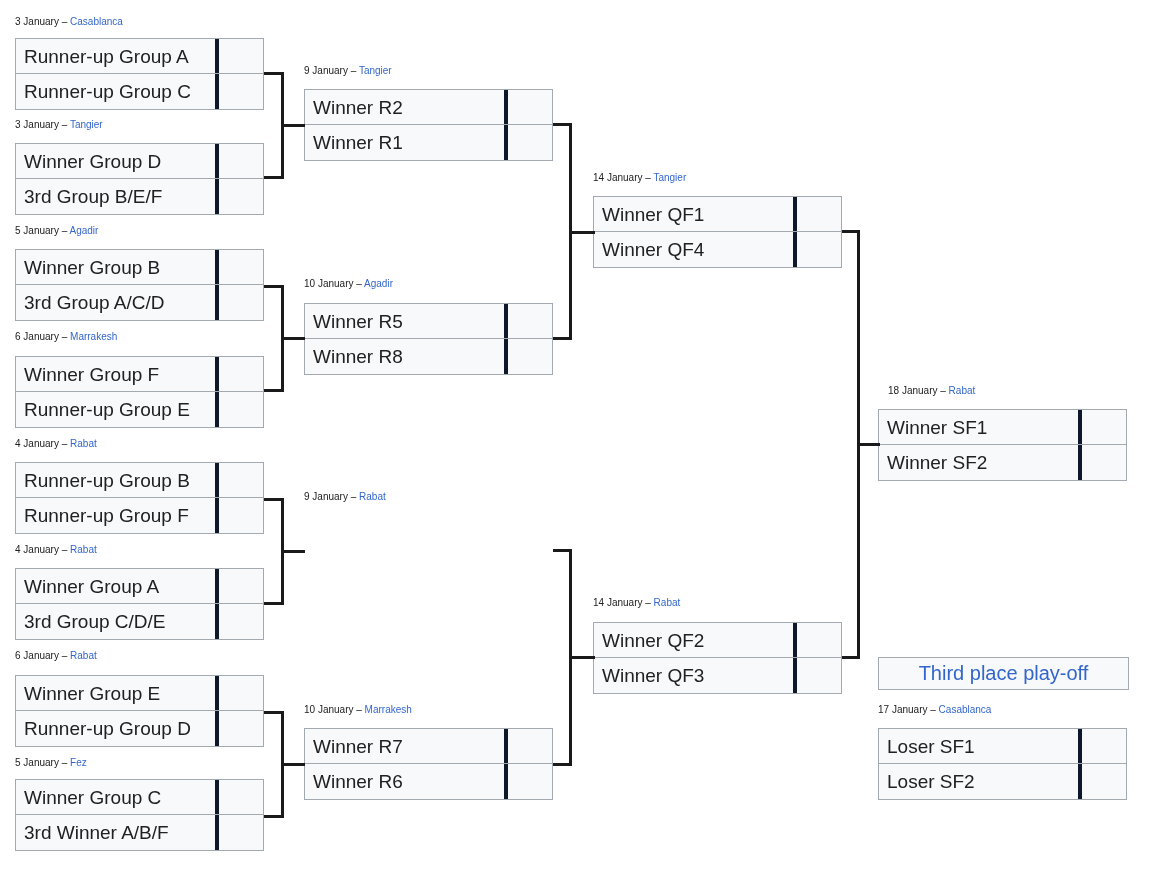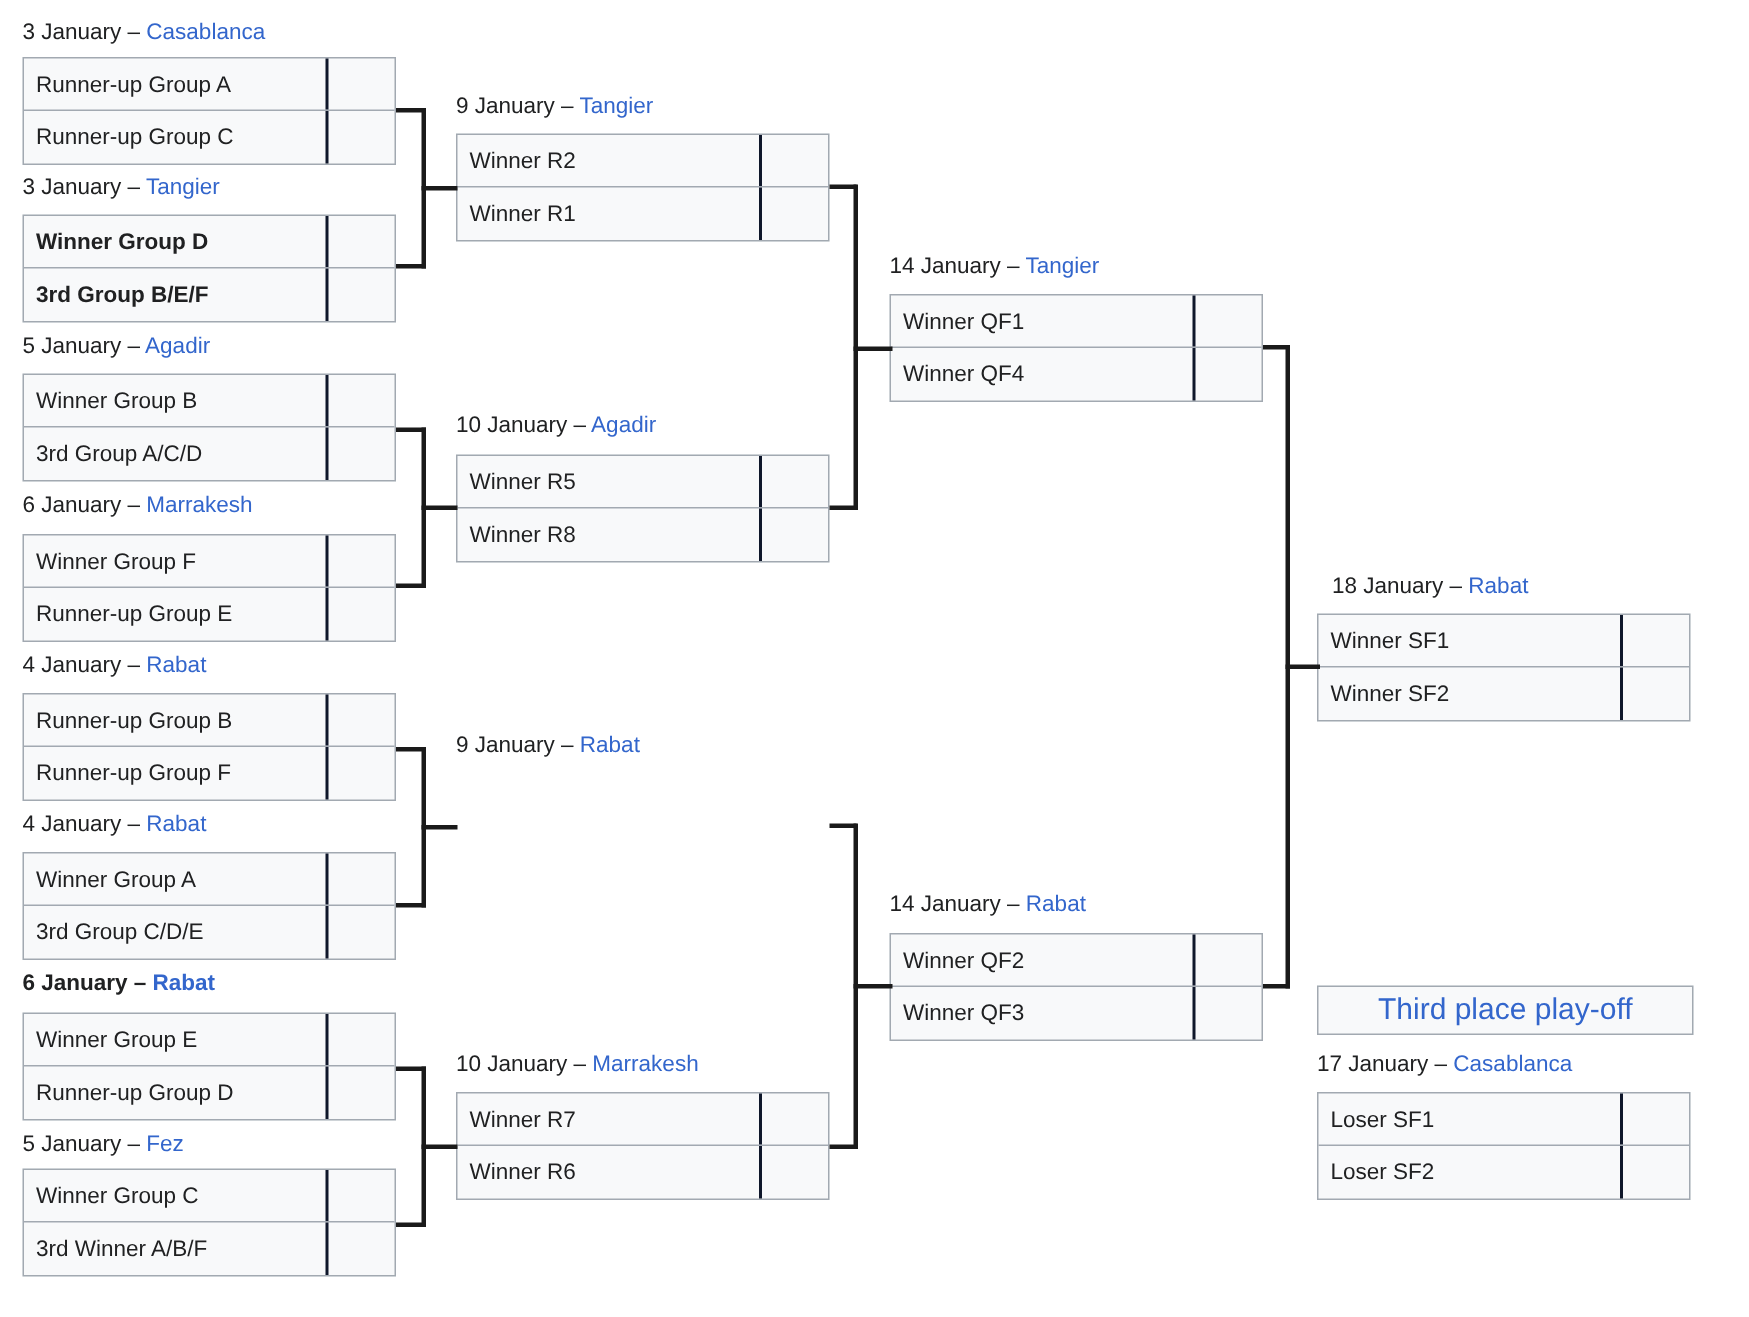--- a/index.html
+++ b/index.html
@@ -9,21 +9,21 @@
     background:#ffffff;
     font-family:"Liberation Sans", sans-serif;
     color:#202122;
     overflow:hidden;
   }
   #bracket{position:relative;width:1166px;height:878px;}
 
   
   .caption{
     position:absolute;
-    font-size:15px;
+    font-size:10px;
     line-height:18px;
     color:#202122;
     white-space:nowrap;
   }
   .caption .dash{color:#202122;}
   .venue{color:#3366cc;}
 
   
   .match{
     position:absolute;
@@ -34,25 +34,25 @@
   }
   .row{
     display:flex;
     height:35px;
     box-sizing:border-box;
   }
   .row.top{border-bottom:1px solid #a2a9b1;}
   .team{
     flex:0 0 203px;
     box-sizing:border-box;
-    border-right:2px solid #0f172a;
+    border-right:4px solid #0f172a;
     display:flex;
     align-items:center;
     padding-left:8px;
-    font-size:15px;
+    font-size:19px;
     line-height:17px;
     color:#202122;
     white-space:nowrap;
     overflow:hidden;
   }
   .score{
     flex:1 1 auto;
     box-sizing:border-box;
     display:flex;
     align-items:center;
@@ -100,21 +100,21 @@
       <div class="team">Runner-up Group C</div>
       <div class="score"></div>
     </div>
   </div>
 
   <div class="caption" style="left:15px;top:116px;">
     <span>3 January</span>
     <span class="dash">–</span>
     <span class="venue">Tangier</span>
   </div>
-  <div class="match" style="left:15px;top:143px;font-weight:bold;">
+  <div class="match" style="left:15px;top:143px;">
     <div class="row top">
       <div class="team">Winner Group D</div>
       <div class="score"></div>
     </div>
     <div class="row">
       <div class="team">3rd Group B/E/F</div>
       <div class="score"></div>
     </div>
   </div>
 
@@ -175,21 +175,21 @@
     <div class="row top">
       <div class="team">Winner Group A</div>
       <div class="score"></div>
     </div>
     <div class="row">
       <div class="team">3rd Group C/D/E</div>
       <div class="score"></div>
     </div>
   </div>
 
-  <div class="caption" style="left:15px;top:647px;font-weight:bold;">
+  <div class="caption" style="left:15px;top:647px;">
     <span>6 January</span>
     <span class="dash">–</span>
     <span class="venue">Rabat</span>
   </div>
   <div class="match" style="left:15px;top:675px;">
     <div class="row top">
       <div class="team">Winner Group E</div>
       <div class="score"></div>
     </div>
     <div class="row">

